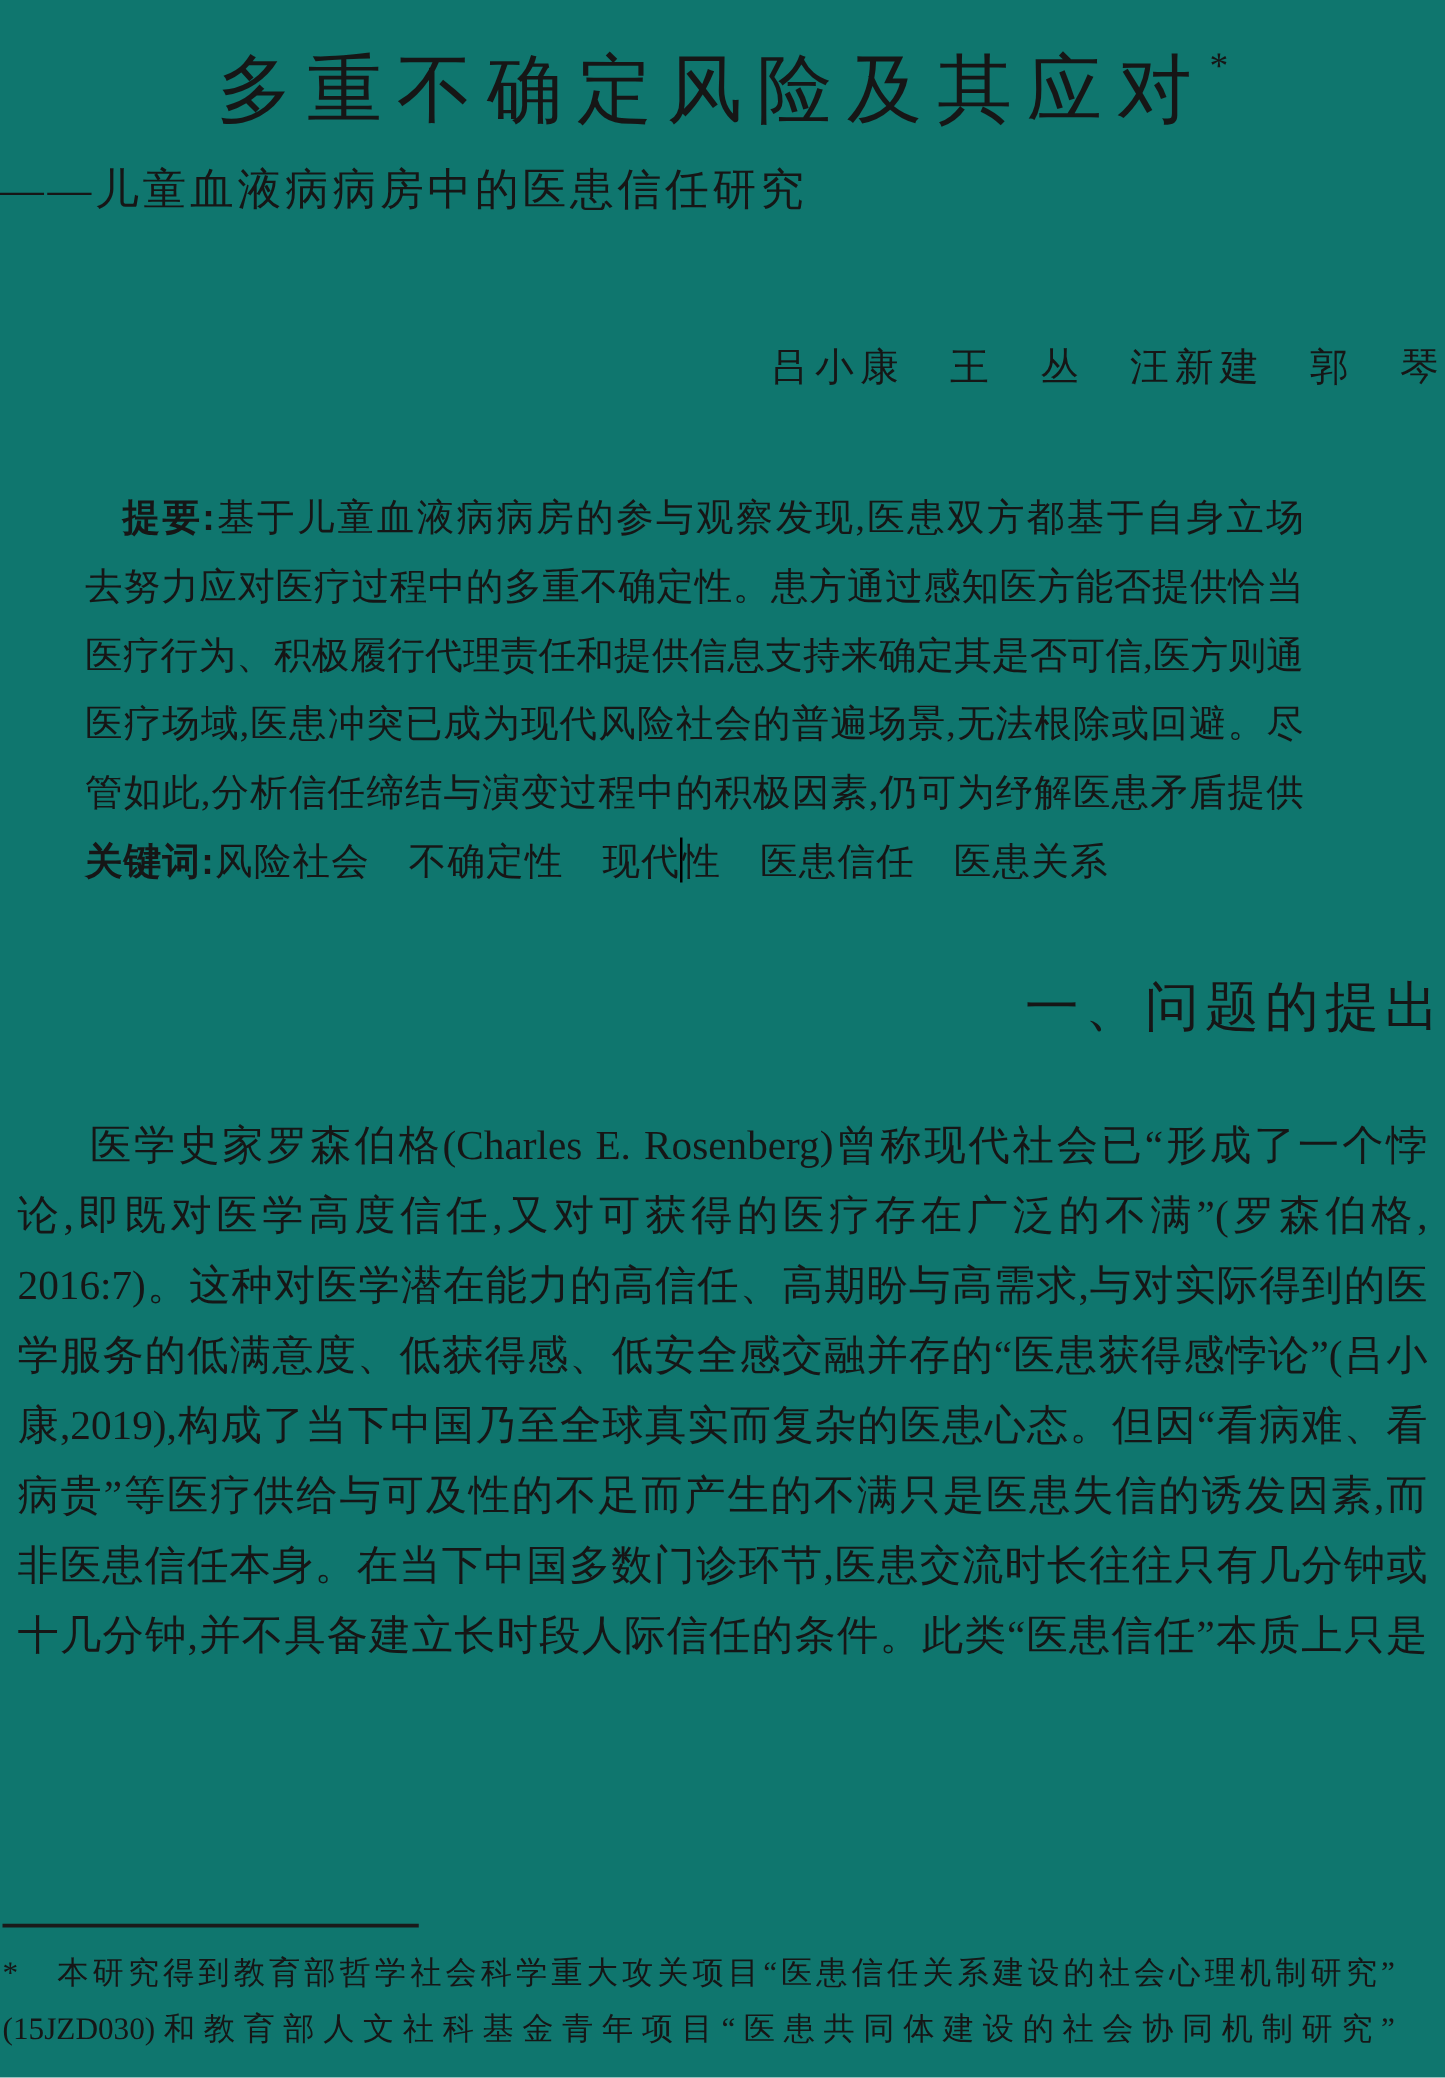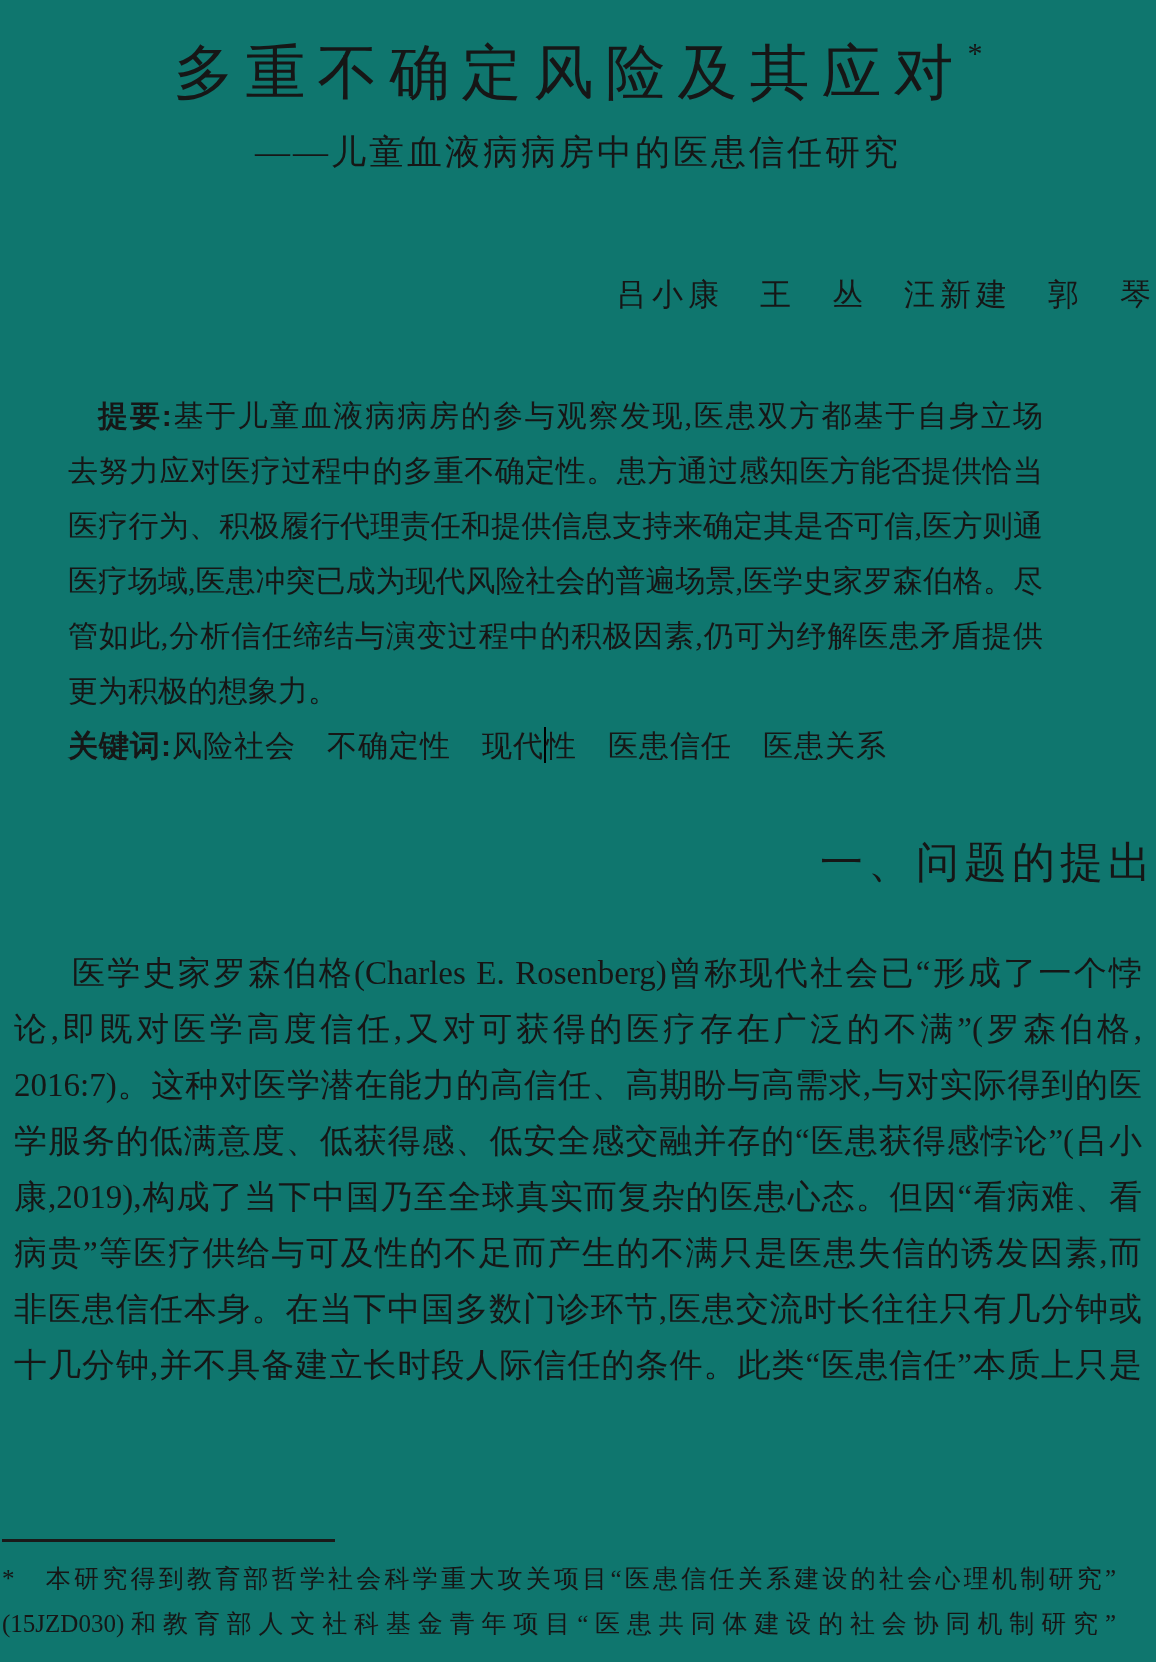--- a/index.html
+++ b/index.html
@@ -23,21 +23,21 @@
     white-space: nowrap;
   }
   .title .marker {
     font-size: 30px;
     letter-spacing: 0;
     vertical-align: 30px;
     margin-left: 2px;
   }
   .subtitle {
     margin-top: 18px;
-    text-align: center;
+    text-align: left;
     font-size: 35px;
     letter-spacing: 3px;
   }
   .authors {
     margin-top: 98px;
     text-align: right;
     font-size: 31px;
     letter-spacing: 5px;
   }
   .abstract {
@@ -114,23 +114,22 @@
   <h1 class="title"><span>多重不确定风险及其应对</span><span class="marker">*</span></h1>
 
   <div class="subtitle">——儿童血液病病房中的医患信任研究</div>
 
   <div class="authors">吕小康　王　丛　汪新建　郭　琴</div>
 
   <section class="abstract">
     <div class="aline first"><span class="blabel">提要:</span><span>基于儿童血液病病房的参与观察发现,医患双方都基于自身立场</span></div>
     <div class="aline">去努力应对医疗过程中的多重不确定性。患方通过感知医方能否提供恰当</div>
     <div class="aline">医疗行为、积极履行代理责任和提供信息支持来确定其是否可信,医方则通</div>
-    <div class="aline">医疗场域,医患冲突已成为现代风险社会的普遍场景,医学史家罗森伯格。尽</div>
+    <div class="aline">医疗场域,医患冲突已成为现代风险社会的普遍场景,无法根除或回避。尽</div>
     <div class="aline">管如此,分析信任缔结与演变过程中的积极因素,仍可为纾解医患矛盾提供</div>
-    <div class="aline last">更为积极的想象力。</div>
   </section>
 
   <div class="keywords"><span class="blabel">关键词:</span><span>风险社会　不确定性　现代</span><span class="caret"></span><span>性　医患信任　医患关系</span></div>
 
   <h2 class="h2">一、问题的提出</h2>
 
   <section class="bodytext">
     <div class="bline first">医学史家罗森伯格(Charles E. Rosenberg)曾称现代社会已“形成了一个悖</div>
     <div class="bline">论,即既对医学高度信任,又对可获得的医疗存在广泛的不满”(罗森伯格,</div>
     <div class="bline">2016:7)。这种对医学潜在能力的高信任、高期盼与高需求,与对实际得到的医</div>

